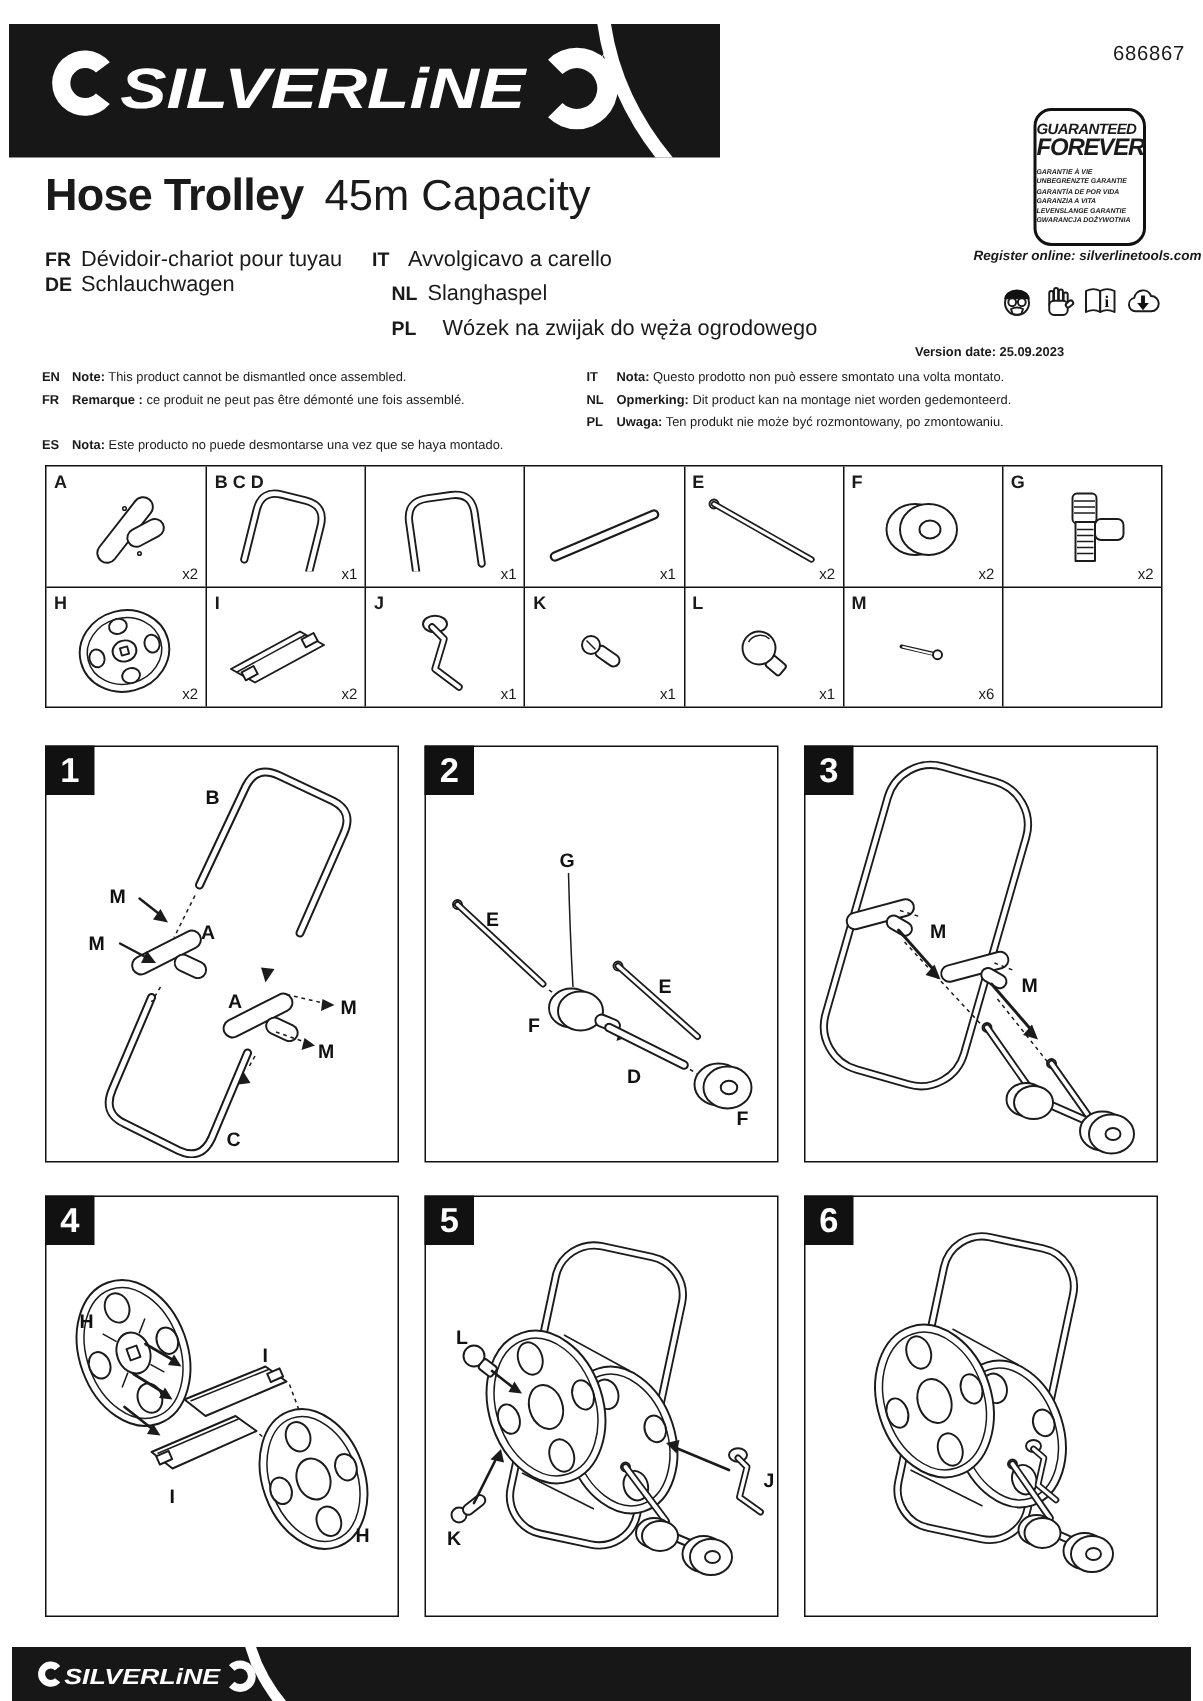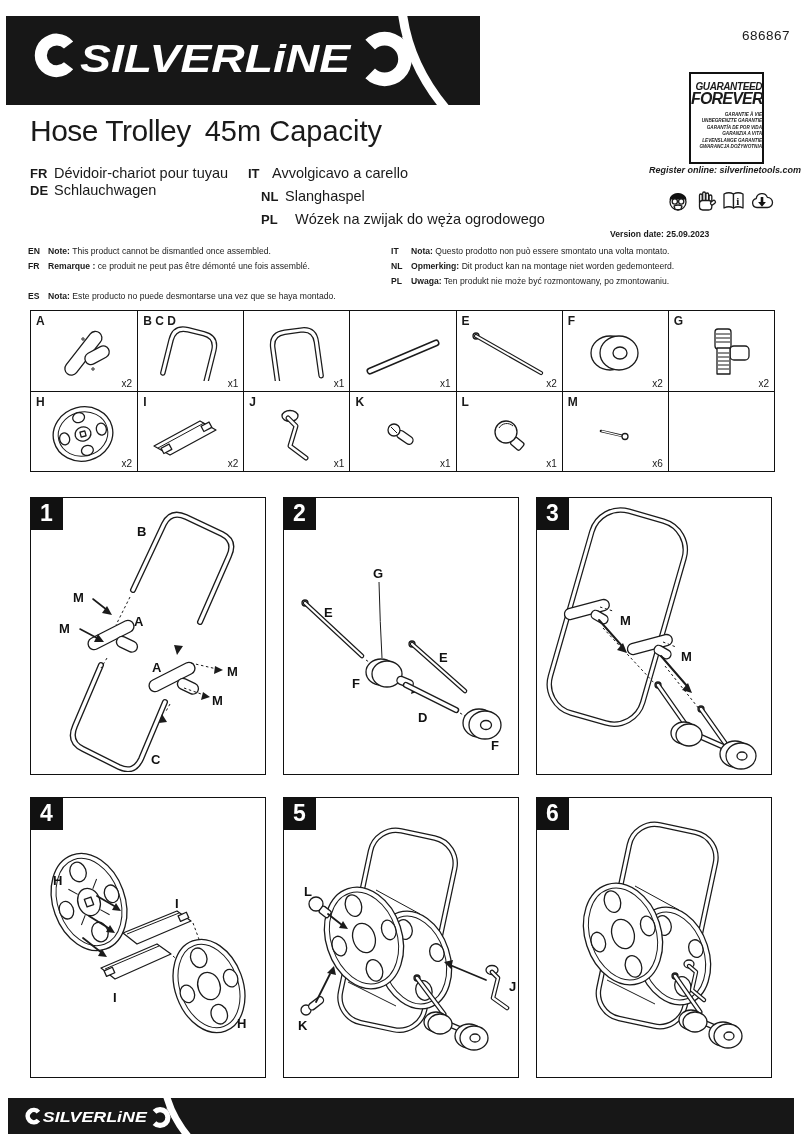--- a/index.html
+++ b/index.html
@@ -5,28 +5,28 @@
   html,body{margin:0;padding:0;background:#fff}
   .page{position:relative;width:802px;height:1134px;background:#fff;overflow:hidden;
         font-family:"Liberation Sans",sans-serif;color:#1a1a1a;margin:10px auto}
   
   .bar{position:absolute;background:#171717}
   .hbar{left:6px;top:6px;width:474px;height:89px}
   .fbar{left:8px;top:1088px;width:786px;height:38px}
   .prodcode{position:absolute;left:742px;top:18px;font-size:13.5px;letter-spacing:.5px}
   
   .title{position:absolute;left:30px;top:104px;white-space:nowrap}
-  .title .t1{font-weight:400;font-size:30px;letter-spacing:-.5px}
+  .title .t1{font-weight:700;font-size:30px;letter-spacing:-.5px}
   .title .t2{font-weight:400;font-size:29px;margin-left:14px}
   
   .lang{position:absolute;font-size:14.5px;white-space:nowrap}
   .lang b{display:inline-block;width:24px;font-size:13px}
   
   .badge{position:absolute;left:689px;top:62px;width:71px;height:88px;border:2.6px solid #111;
-         border-radius:0;text-align:right;background:#fff}
+         border-radius:12px;text-align:left;background:#fff}
   .badge .g1{font-style:italic;font-weight:bold;font-size:10px;margin-top:7px;letter-spacing:-.4px}
   .badge .g2{font-style:italic;font-weight:900;font-size:16px;letter-spacing:-.8px;margin-top:-2px}
   .badge .gs{font-style:italic;font-weight:bold;font-size:4.6px;line-height:6.4px;margin-top:4px}
   .register{position:absolute;left:640px;top:155px;width:170px;text-align:center;
             font-style:italic;font-weight:bold;font-size:9px}
   .iconsrow{position:absolute;left:666px;top:179px;display:flex;gap:4px}
   .verdate{position:absolute;left:610px;top:219px;width:166px;text-align:left;font-size:8.6px;font-weight:600}
   
   .note{position:absolute;font-size:8.6px;white-space:nowrap}
   .note b.c{display:inline-block;width:20px}

